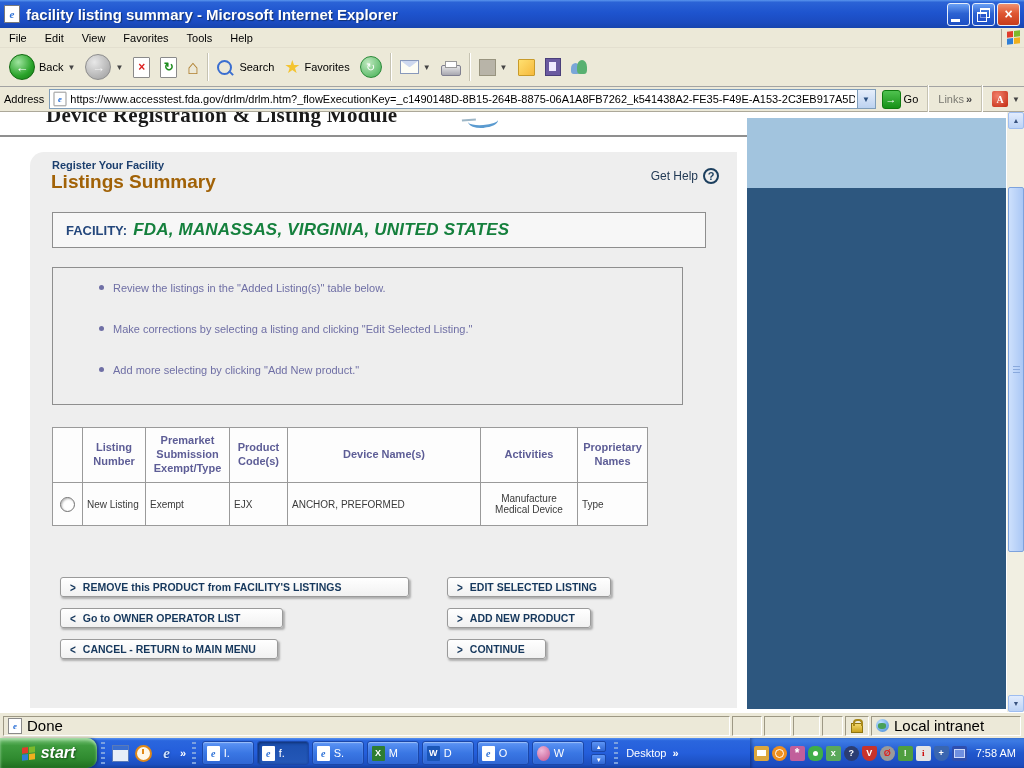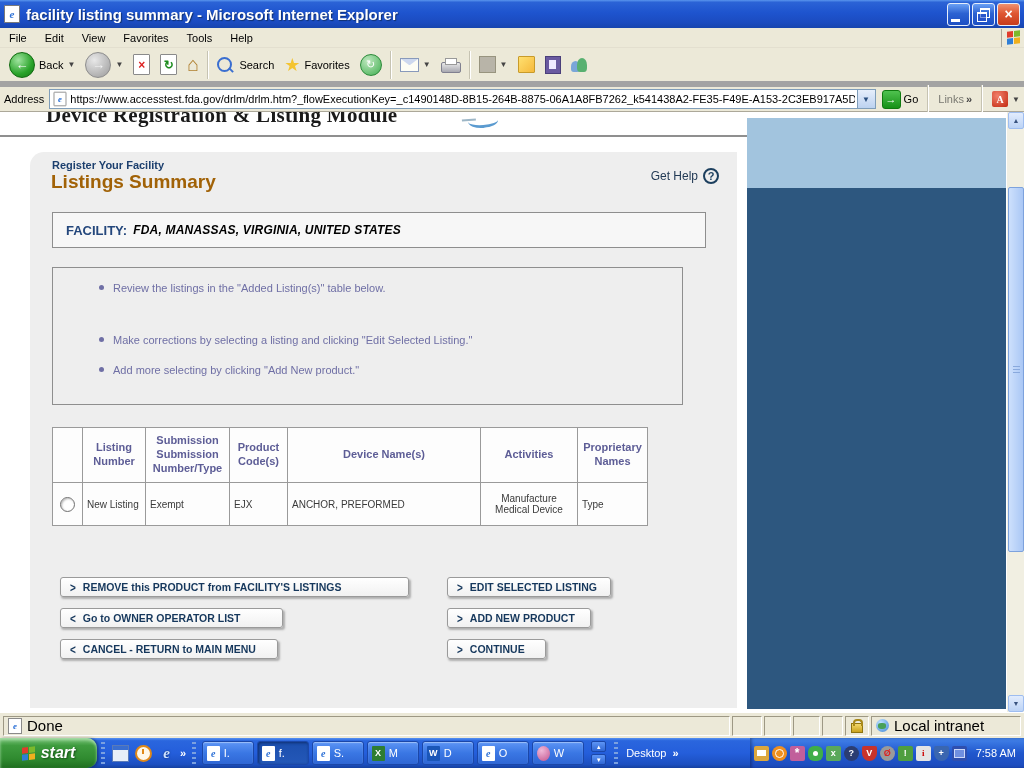--- a/index.html
+++ b/index.html
@@ -31,21 +31,21 @@
   .menu-item{padding:2px 9px;font-size:11px;color:#000;}
   .menu-flag{margin-left:auto;width:22px;height:18px;border-left:1px solid #aca899;
     display:flex;align-items:center;justify-content:center;}
   .winflag{display:grid;grid-template-columns:6px 6px;grid-template-rows:6px 6px;gap:1px;transform:skewY(-6deg);}
   .winflag i{display:block;}
   .wf1{background:#e03c2d;}.wf2{background:#7cb92c;}.wf3{background:#2f7ed6;}.wf4{background:#f0b01e;}
 
   
   .toolbar{position:absolute;left:0;top:48px;width:1024px;height:39px;background:#ece9d8;
     display:flex;align-items:center;padding:0 4px;box-sizing:border-box;
-    border-bottom:6px solid #a3a3a3;}
+    border-bottom:1px solid #a3a3a3;}
   .tbtn{display:flex;align-items:center;gap:4px;padding:0 5px;height:32px;font-size:11px;color:#000;}
   .tsep{width:1px;height:28px;background:#c6c3b2;border-right:1px solid #fff;margin:0 3px;}
   .circ{width:24px;height:24px;border-radius:50%;display:flex;align-items:center;justify-content:center;
     color:#fff;font-size:13px;font-weight:bold;}
   .circ.back{background:radial-gradient(circle at 35% 30%,#9fe49f,#2aa32a 60%,#157815);border:1px solid #0f6a0f;}
   .circ.fwd{background:radial-gradient(circle at 35% 30%,#e8e8e8,#b9b9b9 60%,#9a9a9a);border:1px solid #8d8d8d;color:#f4f4f4;}
   .circ::after{content:"";}
   .circ.back::after{content:"←";}
   .circ.fwd::after{content:"→";}
   .ddown{font-size:8px;color:#444;}
@@ -110,26 +110,26 @@
   .breadcrumb{position:absolute;left:22px;top:7px;font-size:11px;font-weight:bold;color:#1c3f6e;}
   .page-title{position:absolute;left:21px;top:19px;font-size:19px;font-weight:bold;color:#a16207;}
   .gethelp{position:absolute;right:18px;top:16px;display:flex;align-items:center;gap:5px;font-size:12px;color:#223a55;}
   .qmark{width:16px;height:16px;border:2px solid #1c3f5e;border-radius:50%;display:flex;align-items:center;justify-content:center;
     font-size:11px;font-weight:bold;color:#1c3f5e;box-sizing:border-box;}
   .qmark::after{content:"?";}
 
   .facility-box{position:absolute;left:22px;top:60px;width:639px;height:34px;background:#f7f7f7;border:1px solid #8e8e8e;
     display:flex;align-items:center;padding-left:13px;box-sizing:content-box;}
   .fac-label{font-size:13px;font-weight:bold;color:#24477c;margin-right:6px;}
-  .fac-value{font-size:12px;font-weight:bold;font-style:italic;color:#000000;letter-spacing:.2px;}
+  .fac-value{font-size:17px;font-weight:bold;font-style:italic;color:#15803d;letter-spacing:.2px;}
 
   .instr-box{position:absolute;left:22px;top:115px;width:629px;height:136px;background:#eeeeee;border:1px solid #8e8e8e;box-sizing:content-box;}
   .instr{position:absolute;left:46px;display:flex;align-items:flex-start;gap:9px;font-size:11px;color:#6f6fa5;width:560px;}
   .instr .dot{width:5px;height:5px;border-radius:50%;background:#6f6fa5;margin-top:3px;flex:none;}
-  .i0{top:14px;}.i1{top:66px;}.i2{top:96px;}
+  .i0{top:14px;}.i1{top:55px;}.i2{top:96px;}
 
   table.listings{position:absolute;left:22px;top:275px;border-collapse:collapse;table-layout:fixed;}
   table.listings td,table.listings th{border:1px solid #9a9a9a;background:#fdfdfd;padding:2px 4px;overflow:hidden;}
   table.listings th{height:50px;font-size:11px;font-weight:bold;color:#5d5d96;text-align:center;vertical-align:middle;line-height:1.25;}
   table.listings td{height:38px;font-size:10px;color:#3a3a3a;vertical-align:middle;}
   .colradio{width:30px;} .col1{width:63px;} .col2{width:84px;} .col3{width:58px;} .col4{width:193px;} .col5{width:97px;} .col6{width:70px;}
   td.center{text-align:center;}
   .radio{width:13px;height:13px;border:1px solid #707070;border-radius:50%;background:#fff;display:block;margin:0 auto;
     box-shadow:inset 1px 1px 2px #bbb;}
   .cell-muted{color:#5f5f5f;}
@@ -373,21 +373,21 @@
             <col class="col2">
             <col class="col3">
             <col class="col4">
             <col class="col5">
             <col class="col6">
         </colgroup>
         <tbody>
             <tr>
           <th></th>
           <th>Listing Number</th>
-          <th>Submission Submission Number/Type</th>
+          <th>Premarket Submission Exempt/Type</th>
           <th>Product Code(s)</th>
           <th>Device Name(s)</th>
           <th>Activities</th>
           <th>Proprietary Names</th>
         </tr>
         <tr>
           <td class="center">
                 <span class="radio"></span>
               </td>
           <td class="cell-muted">New Listing</td>

